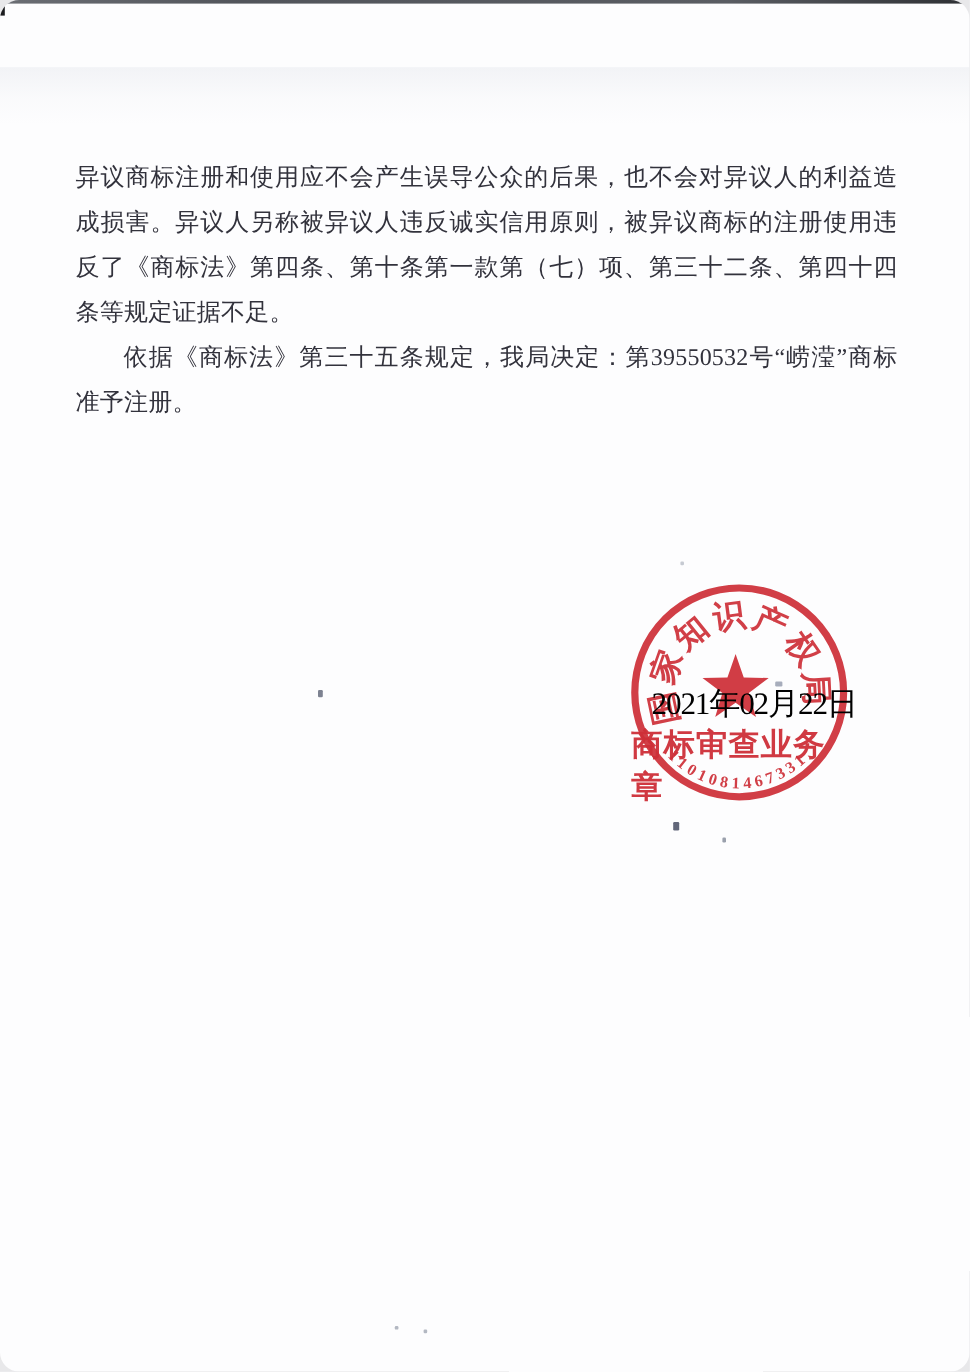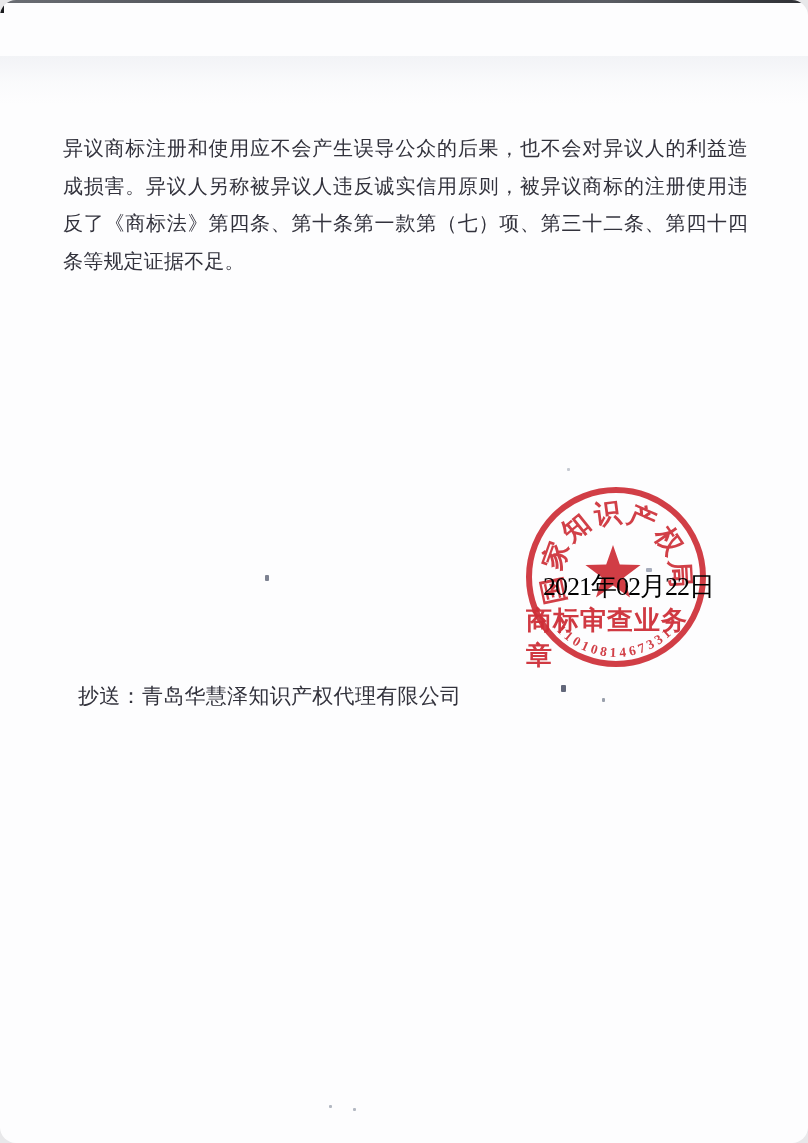--- a/index.html
+++ b/index.html
@@ -57,20 +57,21 @@
 <body>
 
 <div class="page">
 
   <div class="top-strip"></div>
   <div class="corner-mark"></div>
   <div class="scan-band"></div>
 
   <div class="body-text">
     <p>异议商标注册和使用应不会产生误导公众的后果，也不会对异议人的利益造成损害。异议人另称被异议人违反诚实信用原则，被异议商标的注册使用违反了《商标法》第四条、第十条第一款第（七）项、第三十二条、第四十四条等规定证据不足。</p>
+    <p class="indent">依据《商标法》第三十五条规定，我局决定：第39550532号“崂滢”商标准予注册。</p>
   </div>
 
   <div class="seal" style="--seal-red: #ce2f38;">
     <div class="seal-ring"></div>
     <svg class="seal-star" width="60" height="58" viewBox="0 0 60 58">
       <polygon fill="var(--seal-red,#ce2f38)" points="30,0 36.8,19.6 57.6,20 41,32.6 47,52.5 30,40.6 13,52.5 19,32.6 2.4,20 23.2,19.6"></polygon>
     </svg>
     <div class="seal-arc-top">
         <span class="arc-char" style="transform: rotate(-102deg) translateY(-64px);">国</span>
         <span class="arc-char" style="transform: rotate(-70.5deg) translateY(-64px);">家</span>
@@ -93,21 +94,20 @@
         <span class="serial-char" style="transform: rotate(160.3deg) translateY(-76px) rotate(180deg);">7</span>
         <span class="serial-char" style="transform: rotate(153deg) translateY(-76px) rotate(180deg);">3</span>
         <span class="serial-char" style="transform: rotate(145.7deg) translateY(-76px) rotate(180deg);">3</span>
         <span class="serial-char" style="transform: rotate(138.4deg) translateY(-76px) rotate(180deg);">1</span>
       </div>
     <div class="seal-title">商标审查业务章</div>
   </div>
 
   <div class="date-stamp">2021年02月22日</div>
 
-  <div class="cc-line">抄送：青岛华慧泽知识产权代理有限公司</div>
 
   <div class="speck s1"></div>
   <div class="speck s2"></div>
   <div class="speck s3"></div>
   <div class="speck s4"></div>
   <div class="speck s5"></div>
   <div class="speck s6"></div>
   <div class="speck s7"></div>
 
 </div>

